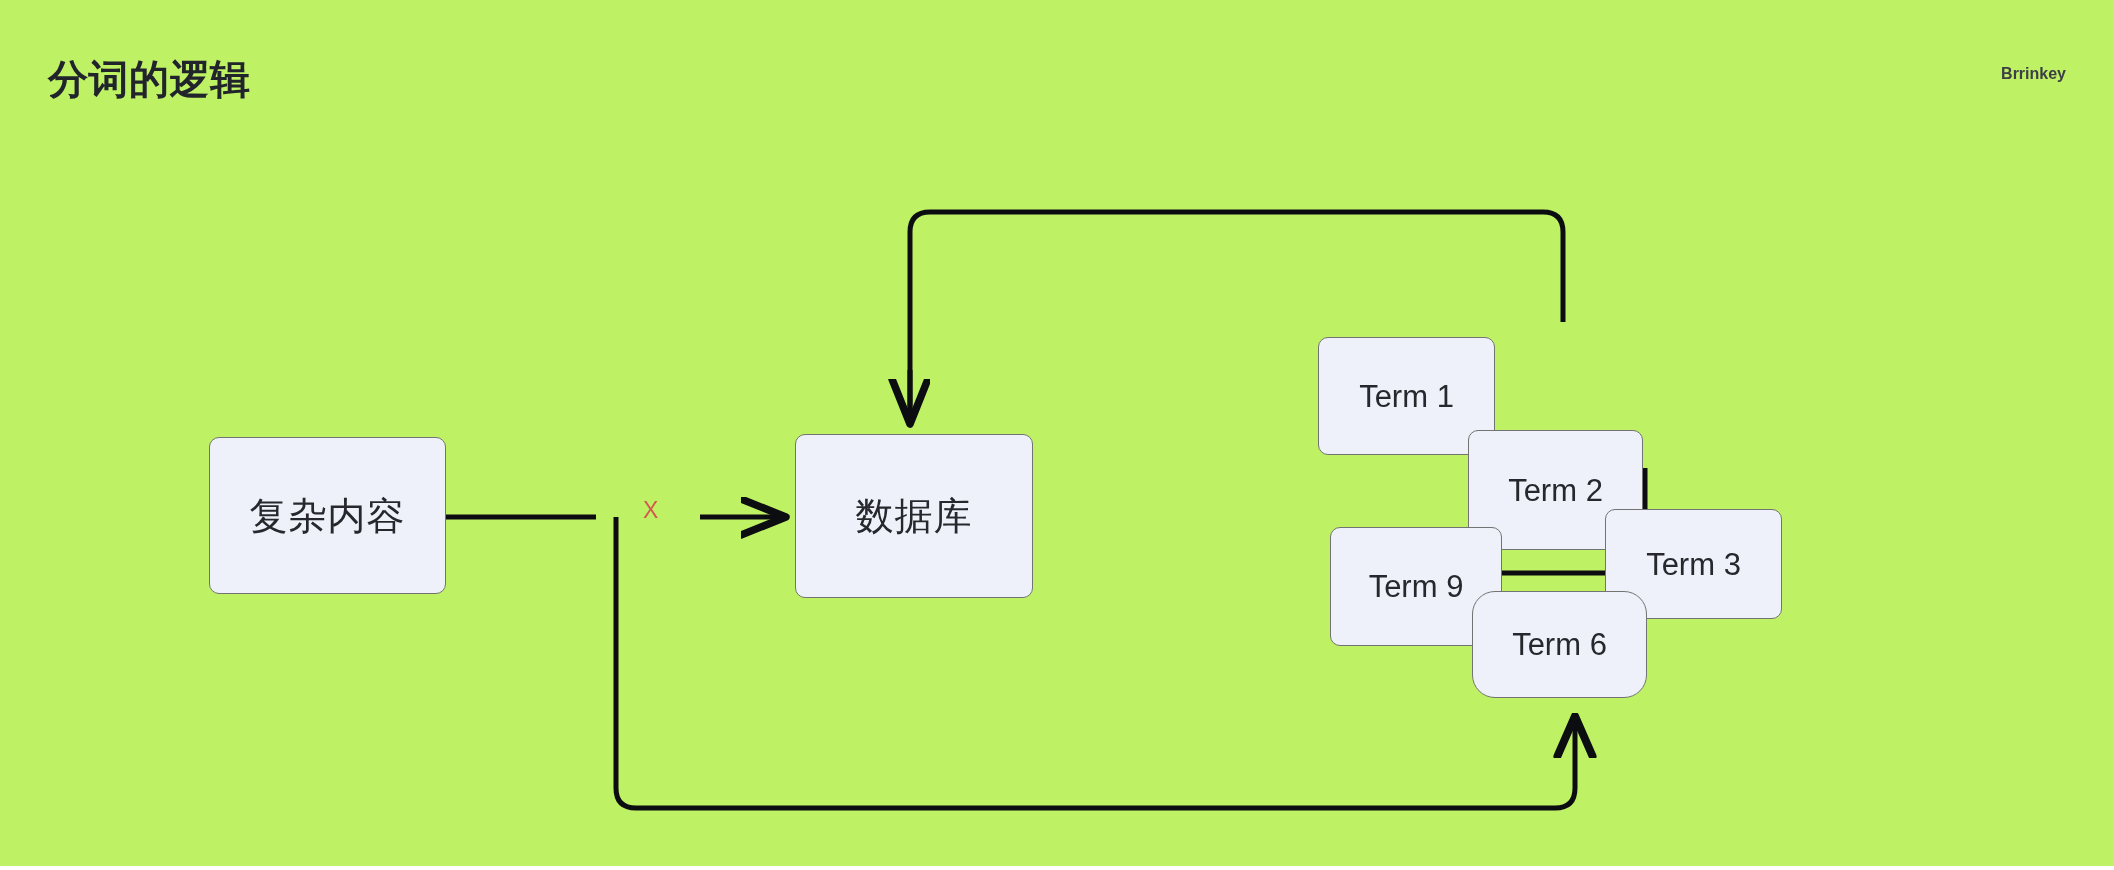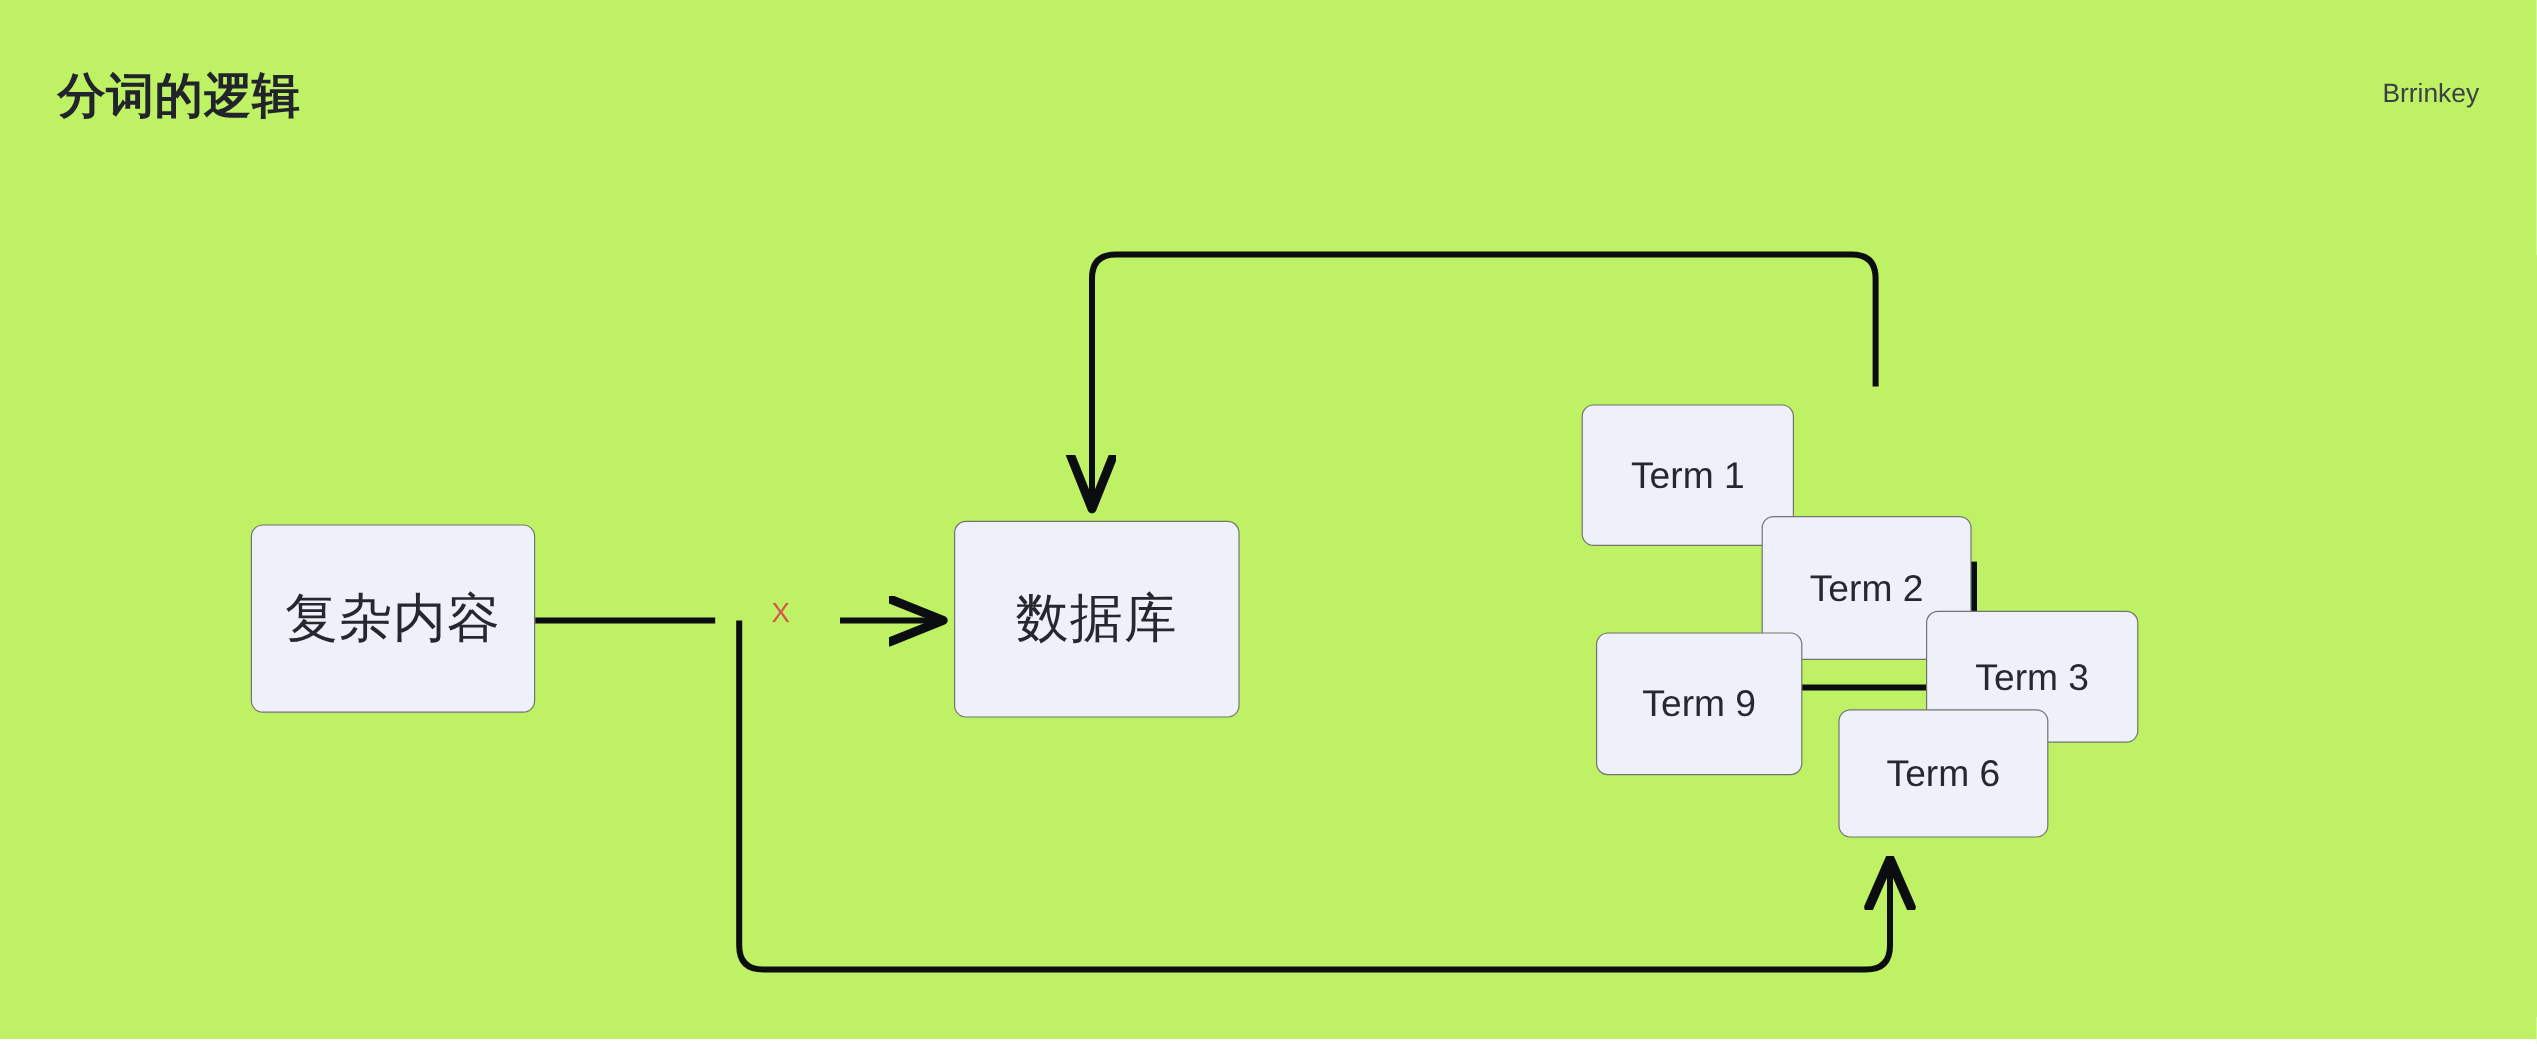--- a/index.html
+++ b/index.html
@@ -28,22 +28,22 @@
     font-size: 40px;
     font-weight: 700;
     letter-spacing: 0.5px;
     color: #21242a;
     white-space: nowrap;
   }
   #author-label {
     position: absolute;
     right: 48px;
     top: 65px;
-    font-size: 22px;
-    font-weight: 400;
+    font-size: 16px;
+    font-weight: 700;
     color: #3c3f45;
     white-space: nowrap;
   }
 
   
   #edge-layer {
     position: absolute;
     left: 0;
     top: 0;
     width: 2114px;
@@ -62,21 +62,21 @@
     justify-content: center;
     color: #26282d;
   }
   .node-label {
     font-size: 31px;
     line-height: 1;
     white-space: nowrap;
     color: #26282d;
   }
   .node.cjk .node-label {
-    font-size: 44px;
+    font-size: 38px;
     letter-spacing: 1px;
   }
 
   .edge-label {
     position: absolute;
     font-size: 23px;
     color: #d4574f;
     white-space: nowrap;
   }
 </style>
@@ -133,19 +133,19 @@
 
 
   <div class="node" style="left:1330px; top:527px; width:172px; height:119px; z-index:13;">
     <span class="node-label">Term 9</span>
   </div>
 
   <div class="node" style="left:1605px; top:509px; width:177px; height:110px; z-index:15;">
     <span class="node-label">Term 3</span>
   </div>
 
-  <div class="node" style="left:1532px; top:591px; width:175px; height:107px; z-index:16;">
+  <div class="node" style="left:1472px; top:591px; width:175px; height:107px; z-index:16;border-radius:23px;">
     <span class="node-label">Term 6</span>
   </div>
 
   <div class="edge-label" style="left:643px; top:497px; z-index:20;">X</div>
 
 </div>
 
 </body></html>

